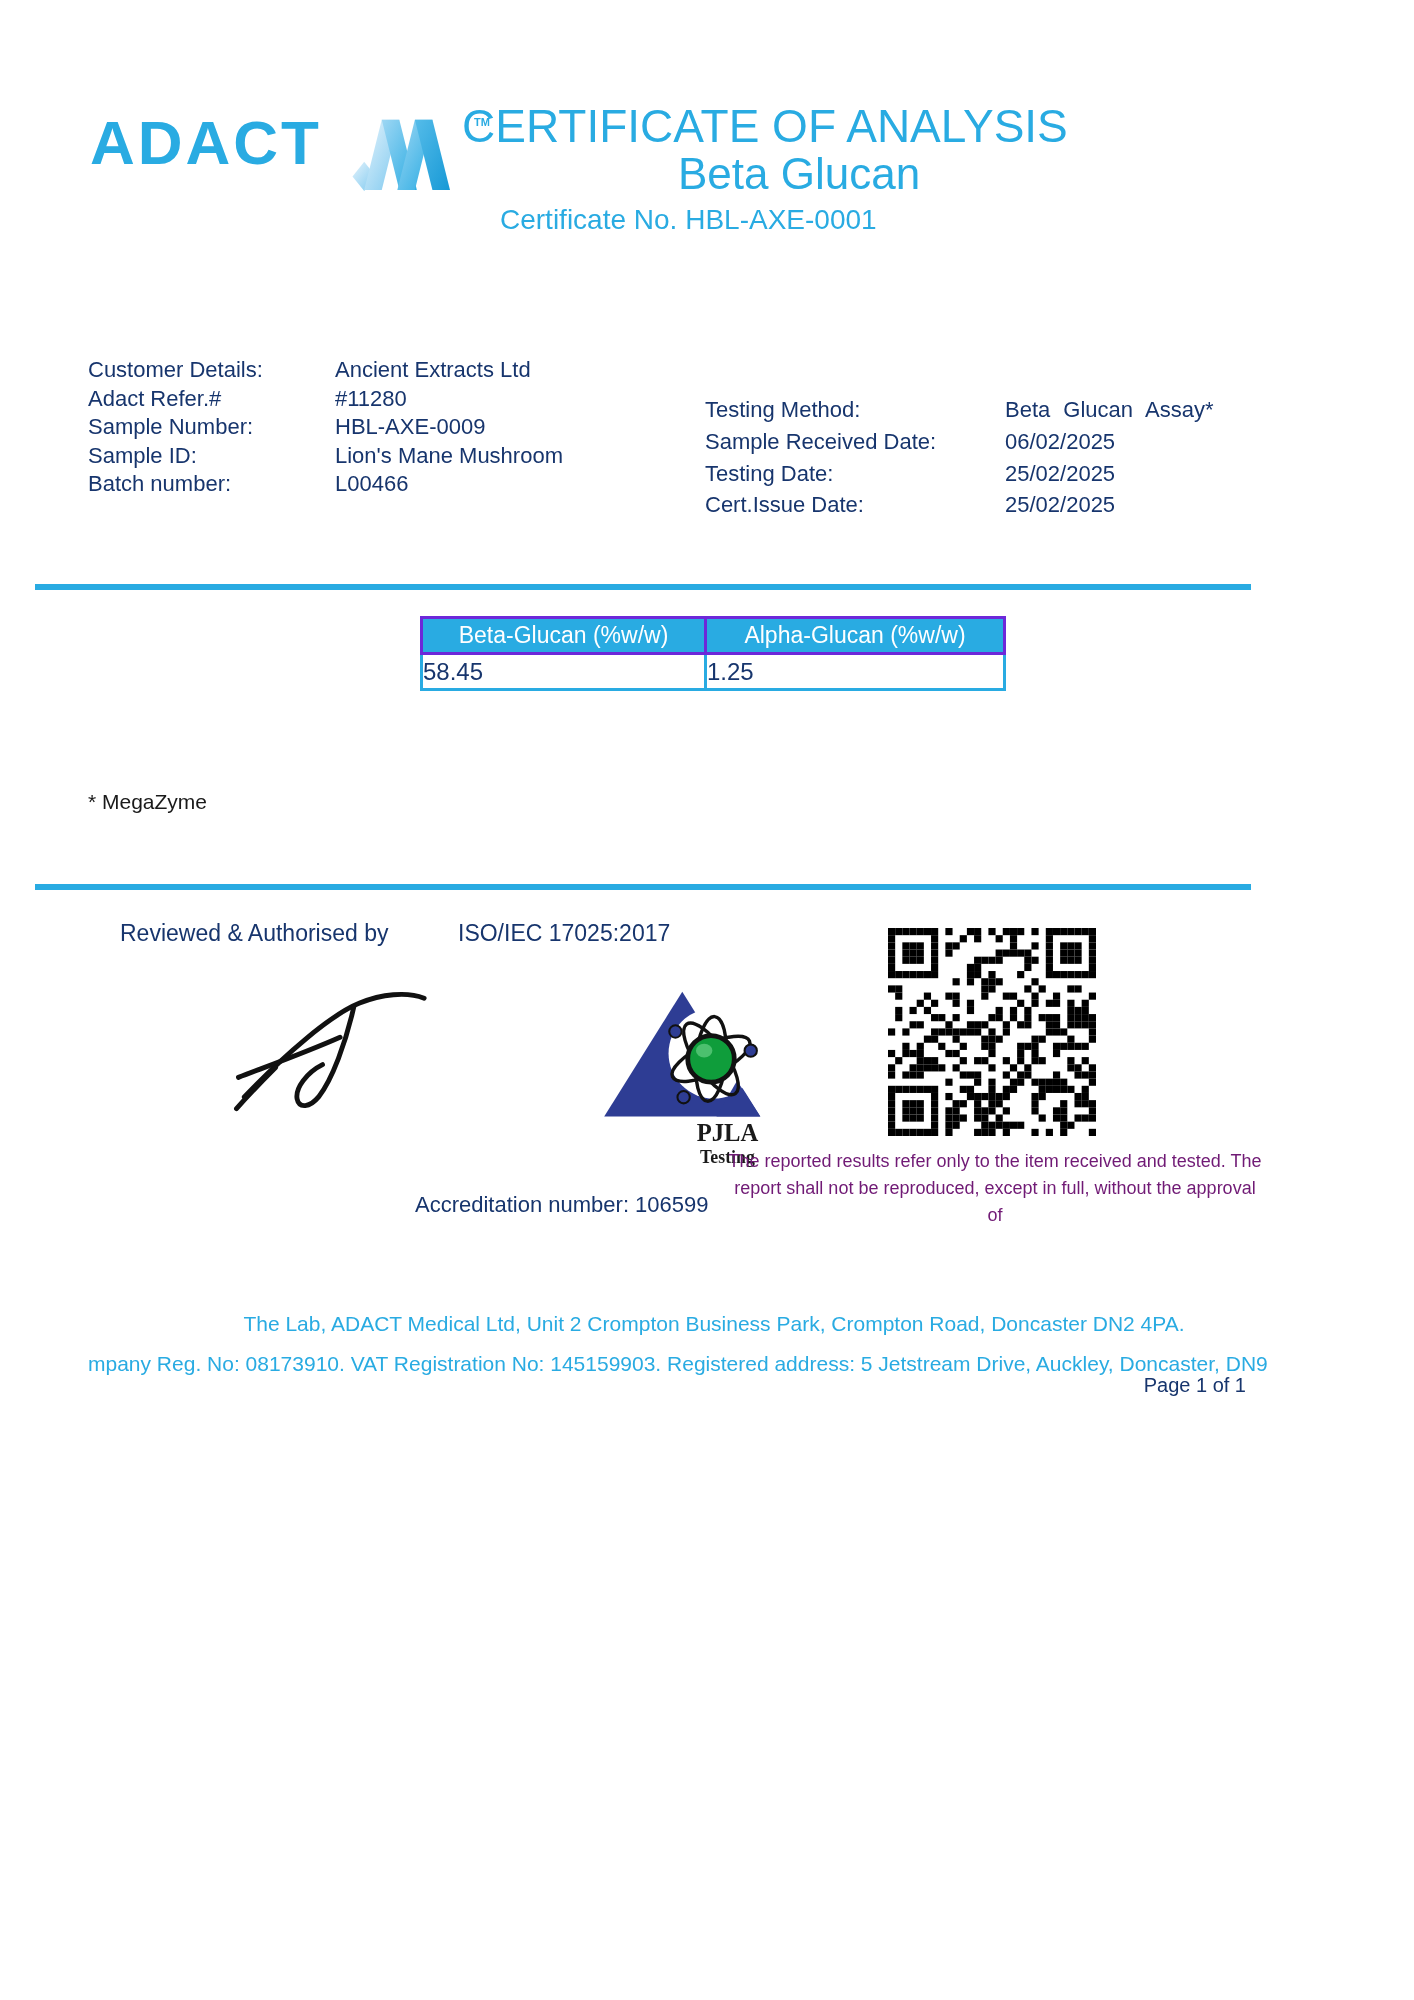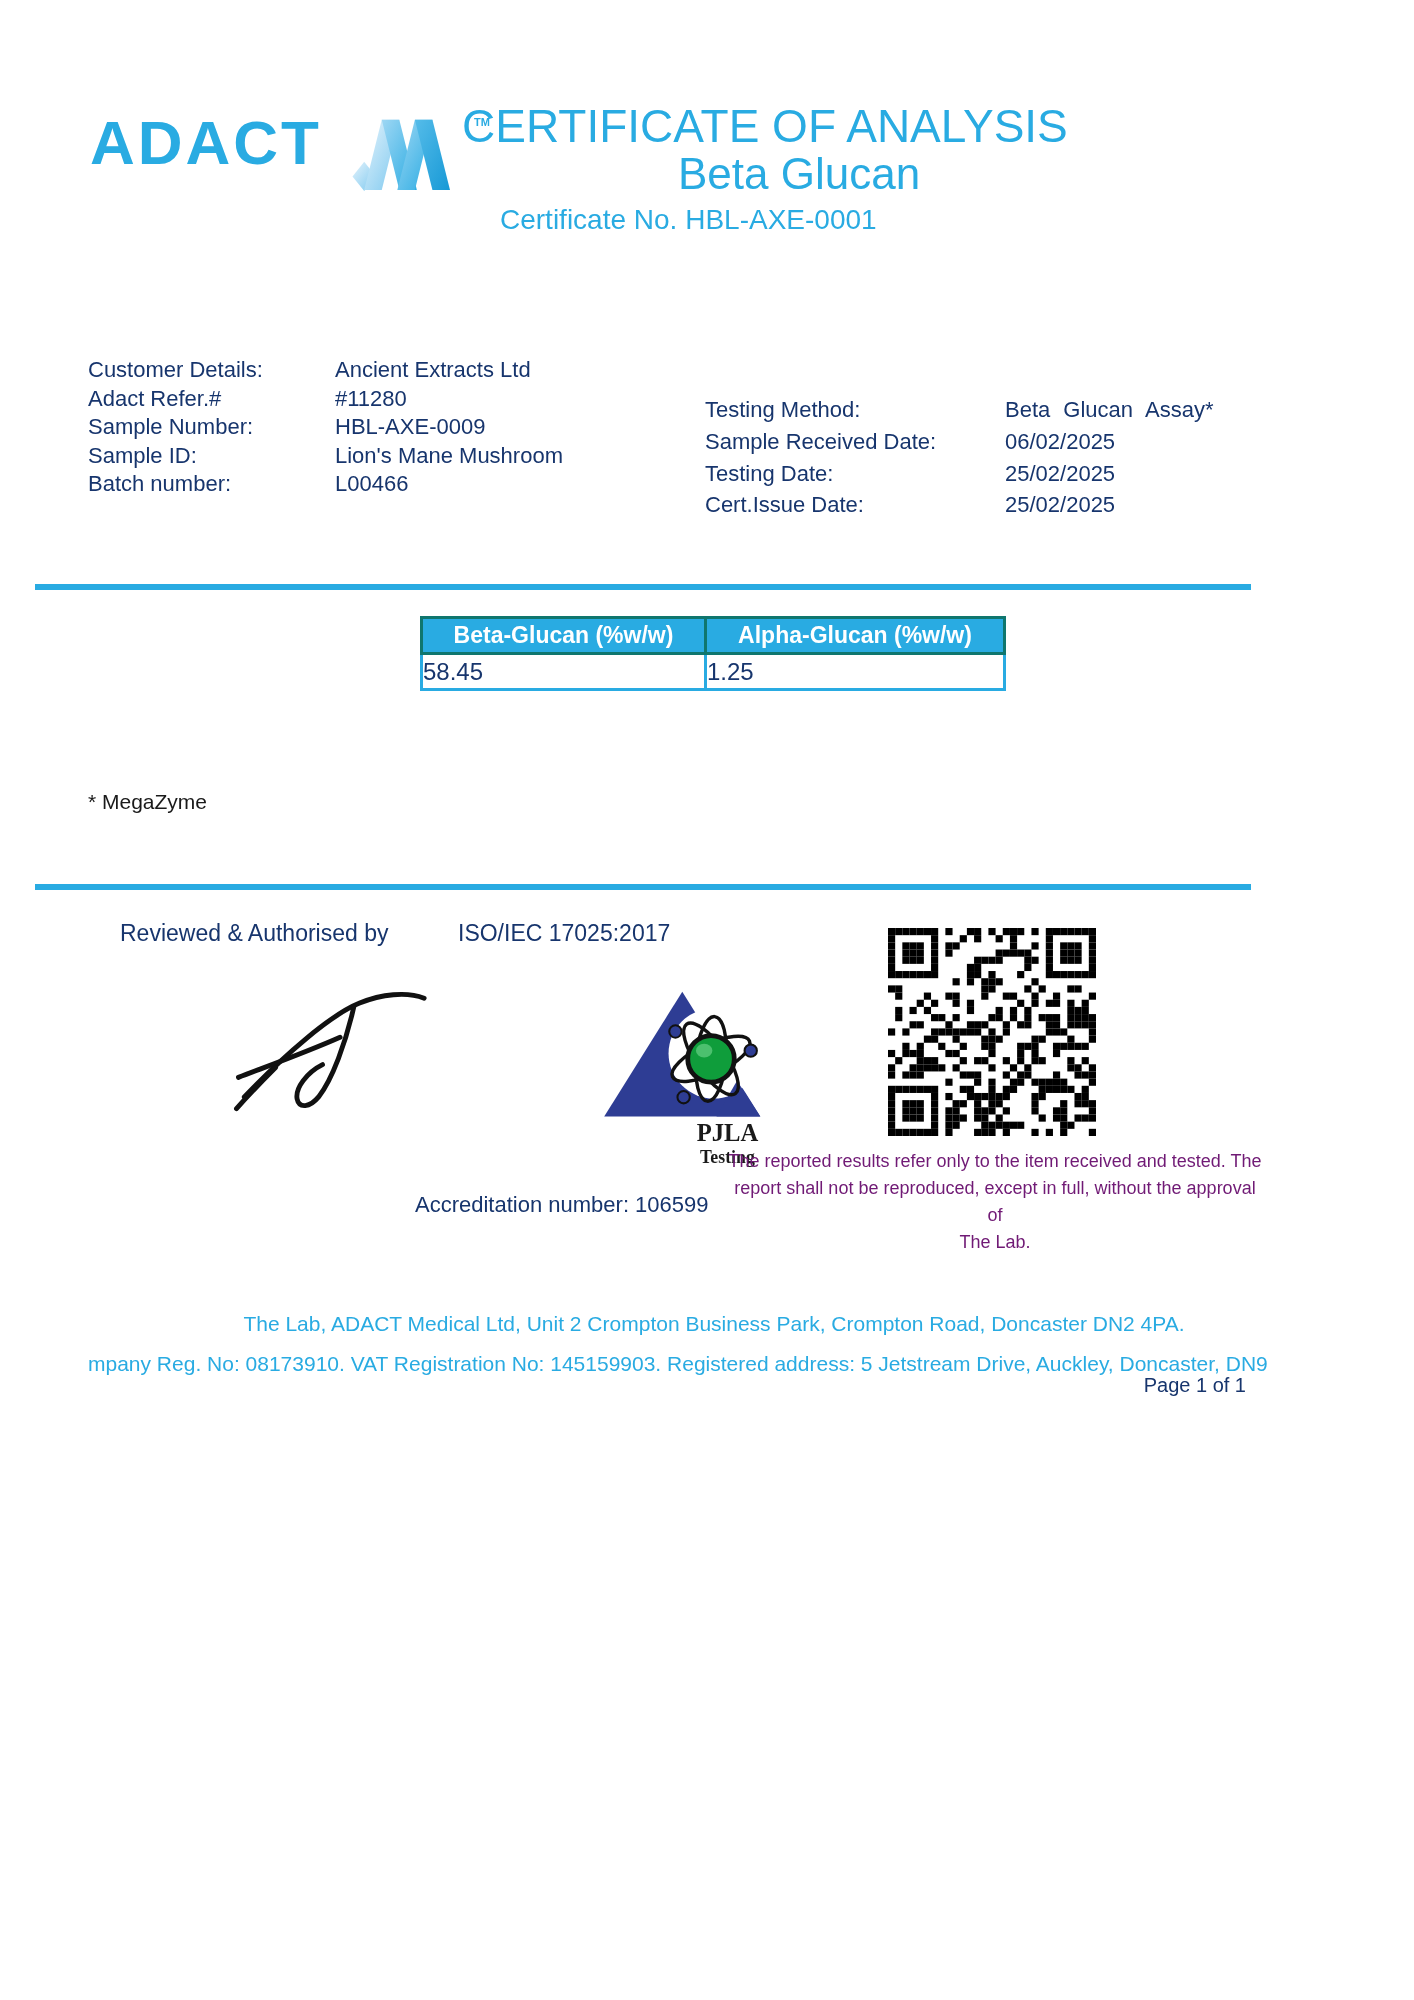--- a/index.html
+++ b/index.html
@@ -15,21 +15,21 @@
   .certno { font-size:28px; font-weight:400; color:#29abe2; line-height:1; }
   .detail-grid { display:grid; font-size:22px; color:#17356d; }
   .detail-grid.left { grid-template-columns:247px auto; line-height:28.6px; }
   .detail-grid.right { grid-template-columns:300px auto; line-height:31.8px; }
   .assay { word-spacing:7px; }
 
   .rule { background:#29abe2; height:6px; }
 
   
   table.results { border-collapse:collapse; table-layout:fixed; width:586px; }
-  table.results th { background:#29abe2; color:#ffffff; font-weight:700; font-size:23px; height:36px; border:3px solid #0f766e; }
+  table.results th { background:#29abe2; color:#ffffff; font-weight:400; font-size:23px; height:36px; border:3px solid #6d28d9; }
   table.results td { background:#ffffff; color:#17356d; font-size:24px; height:36px; border:3px solid #29abe2; }
 
   .footnote { font-size:21px; color:#1a1a1a; }
 
   .auth-label { font-size:23px; color:#17356d; }
   .sig-block { width:320px; text-align:center; font-size:22px; color:#17356d; line-height:32px; }
   .accred { font-size:22px; color:#17356d; }
   .disclaimer { width:534px; text-align:center; font-size:18px; color:#701a75; line-height:27px; }
   .pjla-label { font-family:"Liberation Serif", serif; font-weight:700; color:#1a1a1a; text-align:center; }
 
@@ -531,20 +531,19 @@
         <rect x="35.86" y="200.83" width="7.17" height="7.17"></rect>
         <rect x="43.03" y="200.83" width="7.17" height="7.17"></rect>
       </g>
     </svg>
 
   <div class="abs accred" style="left:415px; top:1192px;">Accreditation number: 106599</div>
 
   <div class="abs disclaimer" style="left:728px; top:1148px;">
     <div>The reported results refer only to the item received and tested. The</div>
     <div>report shall not be reproduced, except in full, without the approval of</div>
-    <div>The Lab.</div>
   </div>
 
   <div class="abs footer-blue footer-center" style="left:12px; top:1312px;padding-left:44px;">The Lab, ADACT Medical Ltd, Unit 2 Crompton Business Park, Crompton Road, Doncaster DN2 4PA.</div>
   <div class="abs footer-blue" style="left:88px; top:1352px;">mpany Reg. No: 08173910. VAT Registration No: 145159903. Registered address: 5 Jetstream Drive, Auckley, Doncaster, DN9</div>
   <div class="abs page-label" style="left:1046px; top:1374px;">Page 1 of 1</div>
 
 </div>
 
 </body></html>

